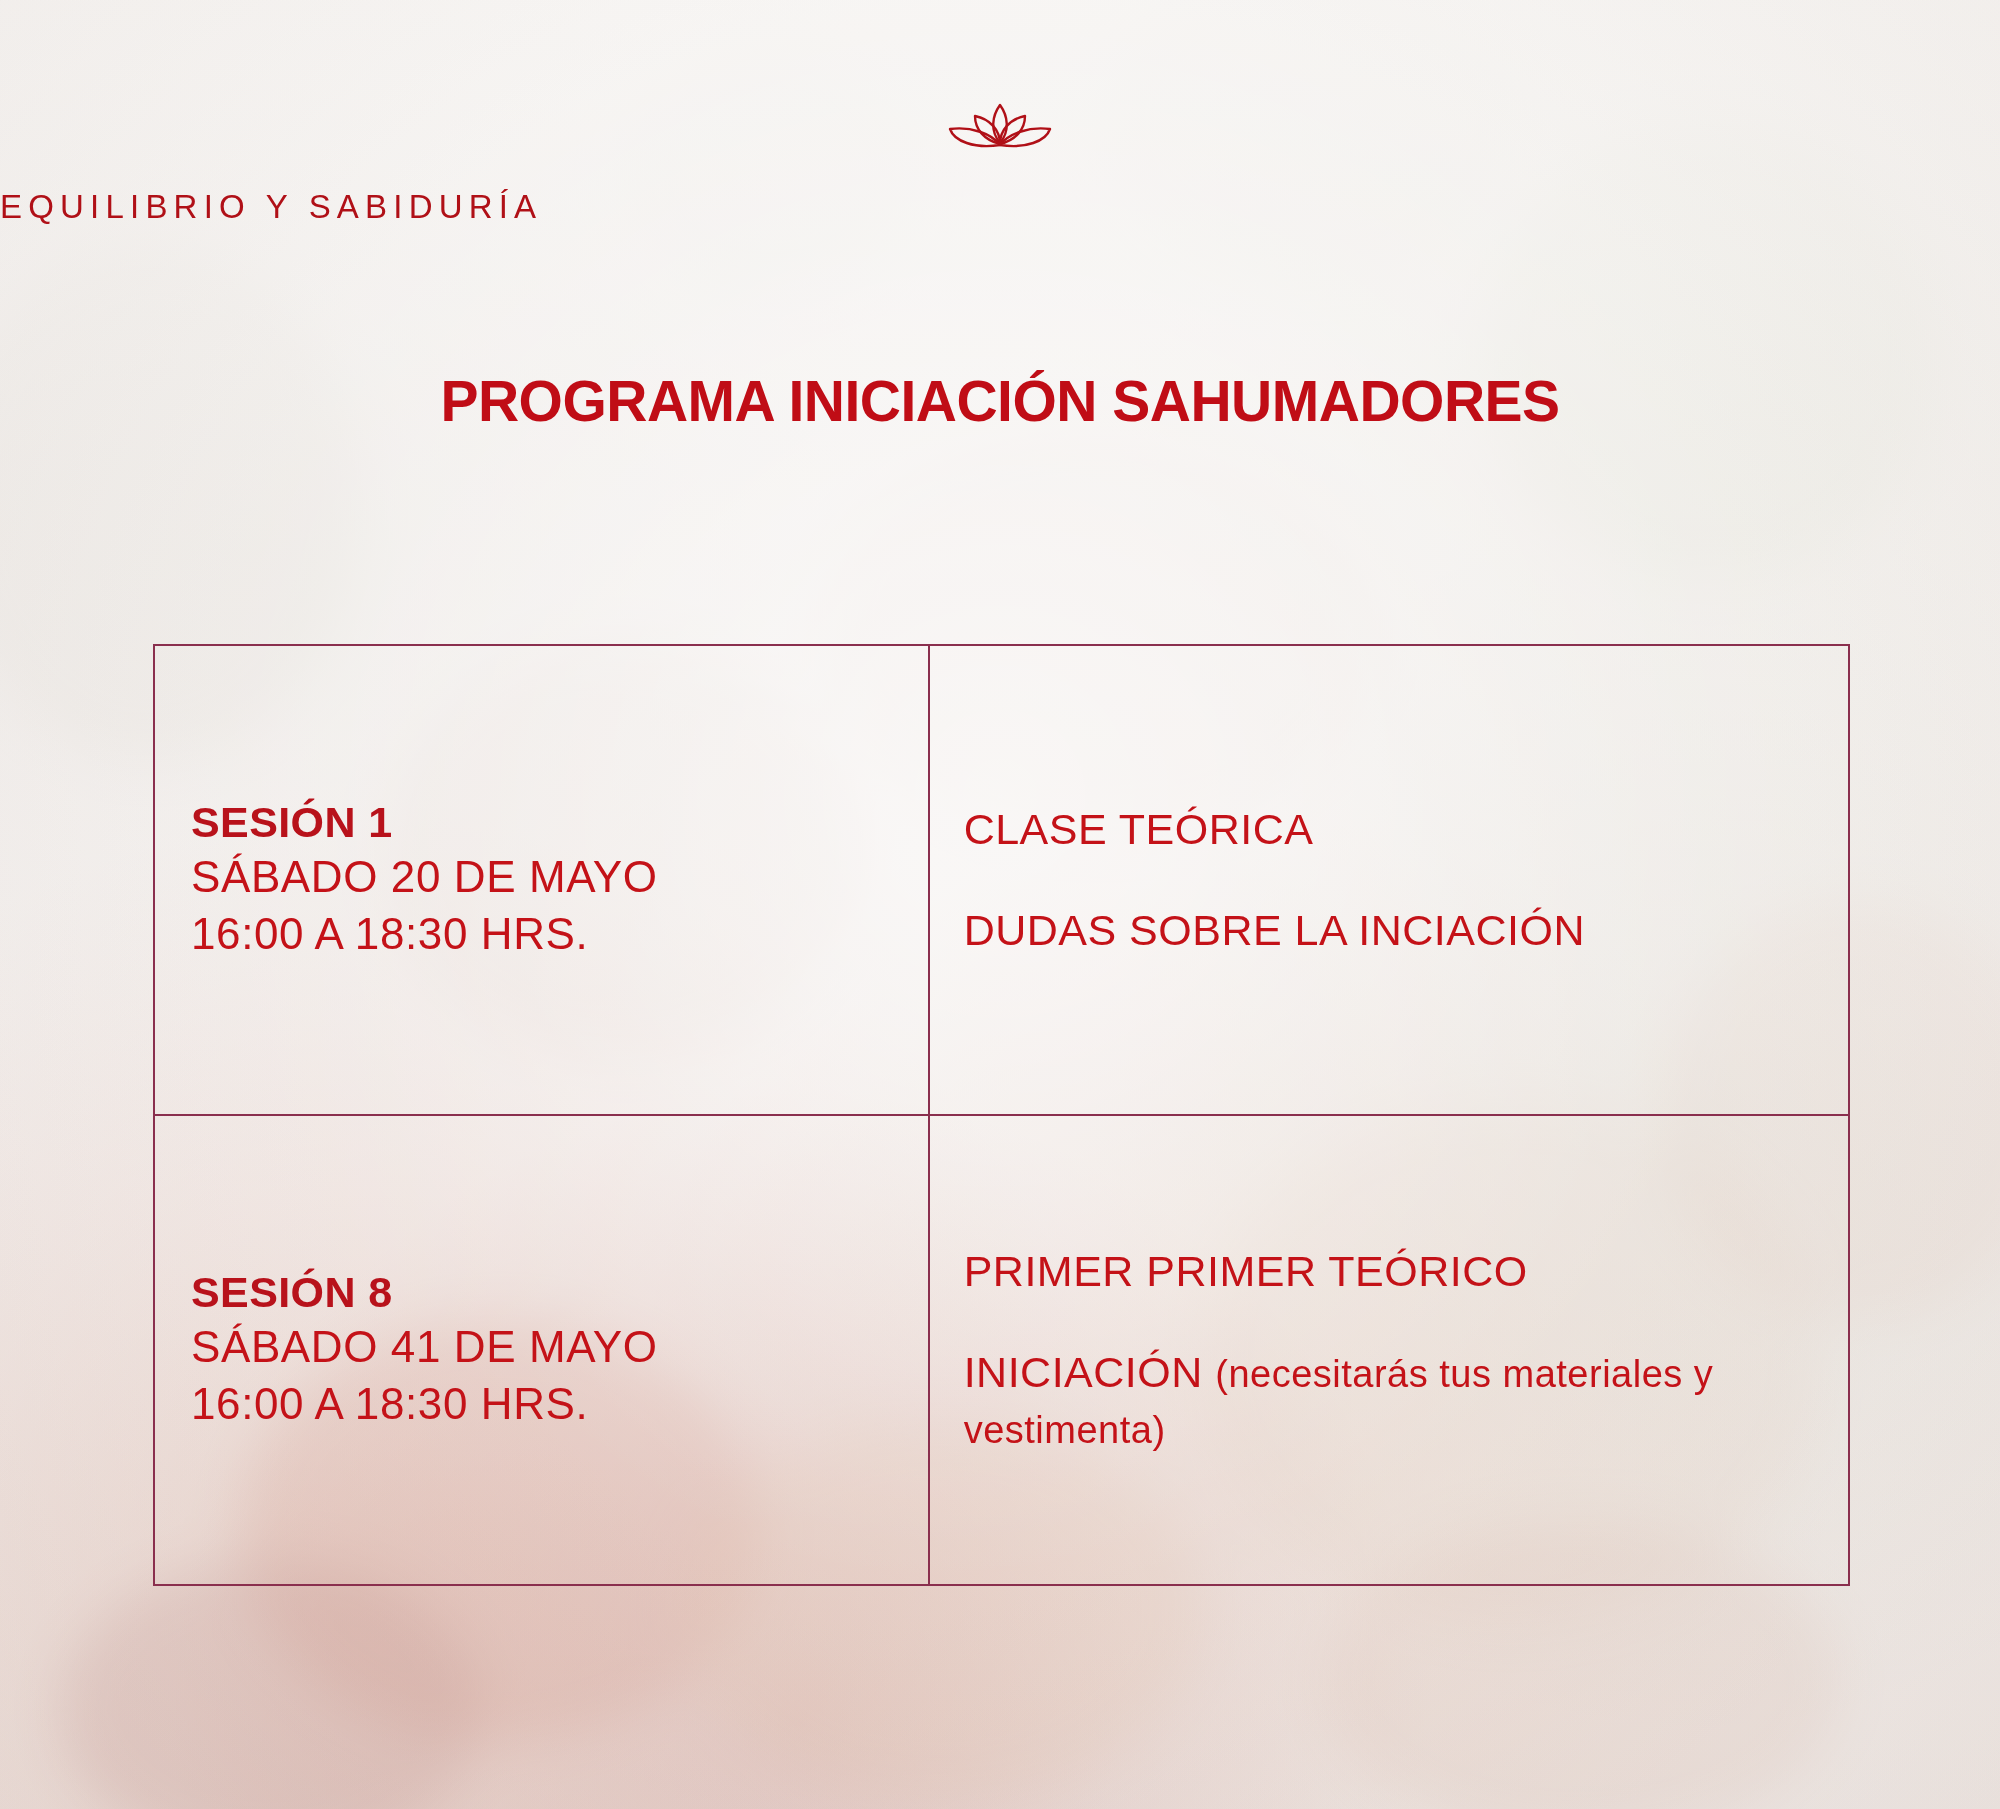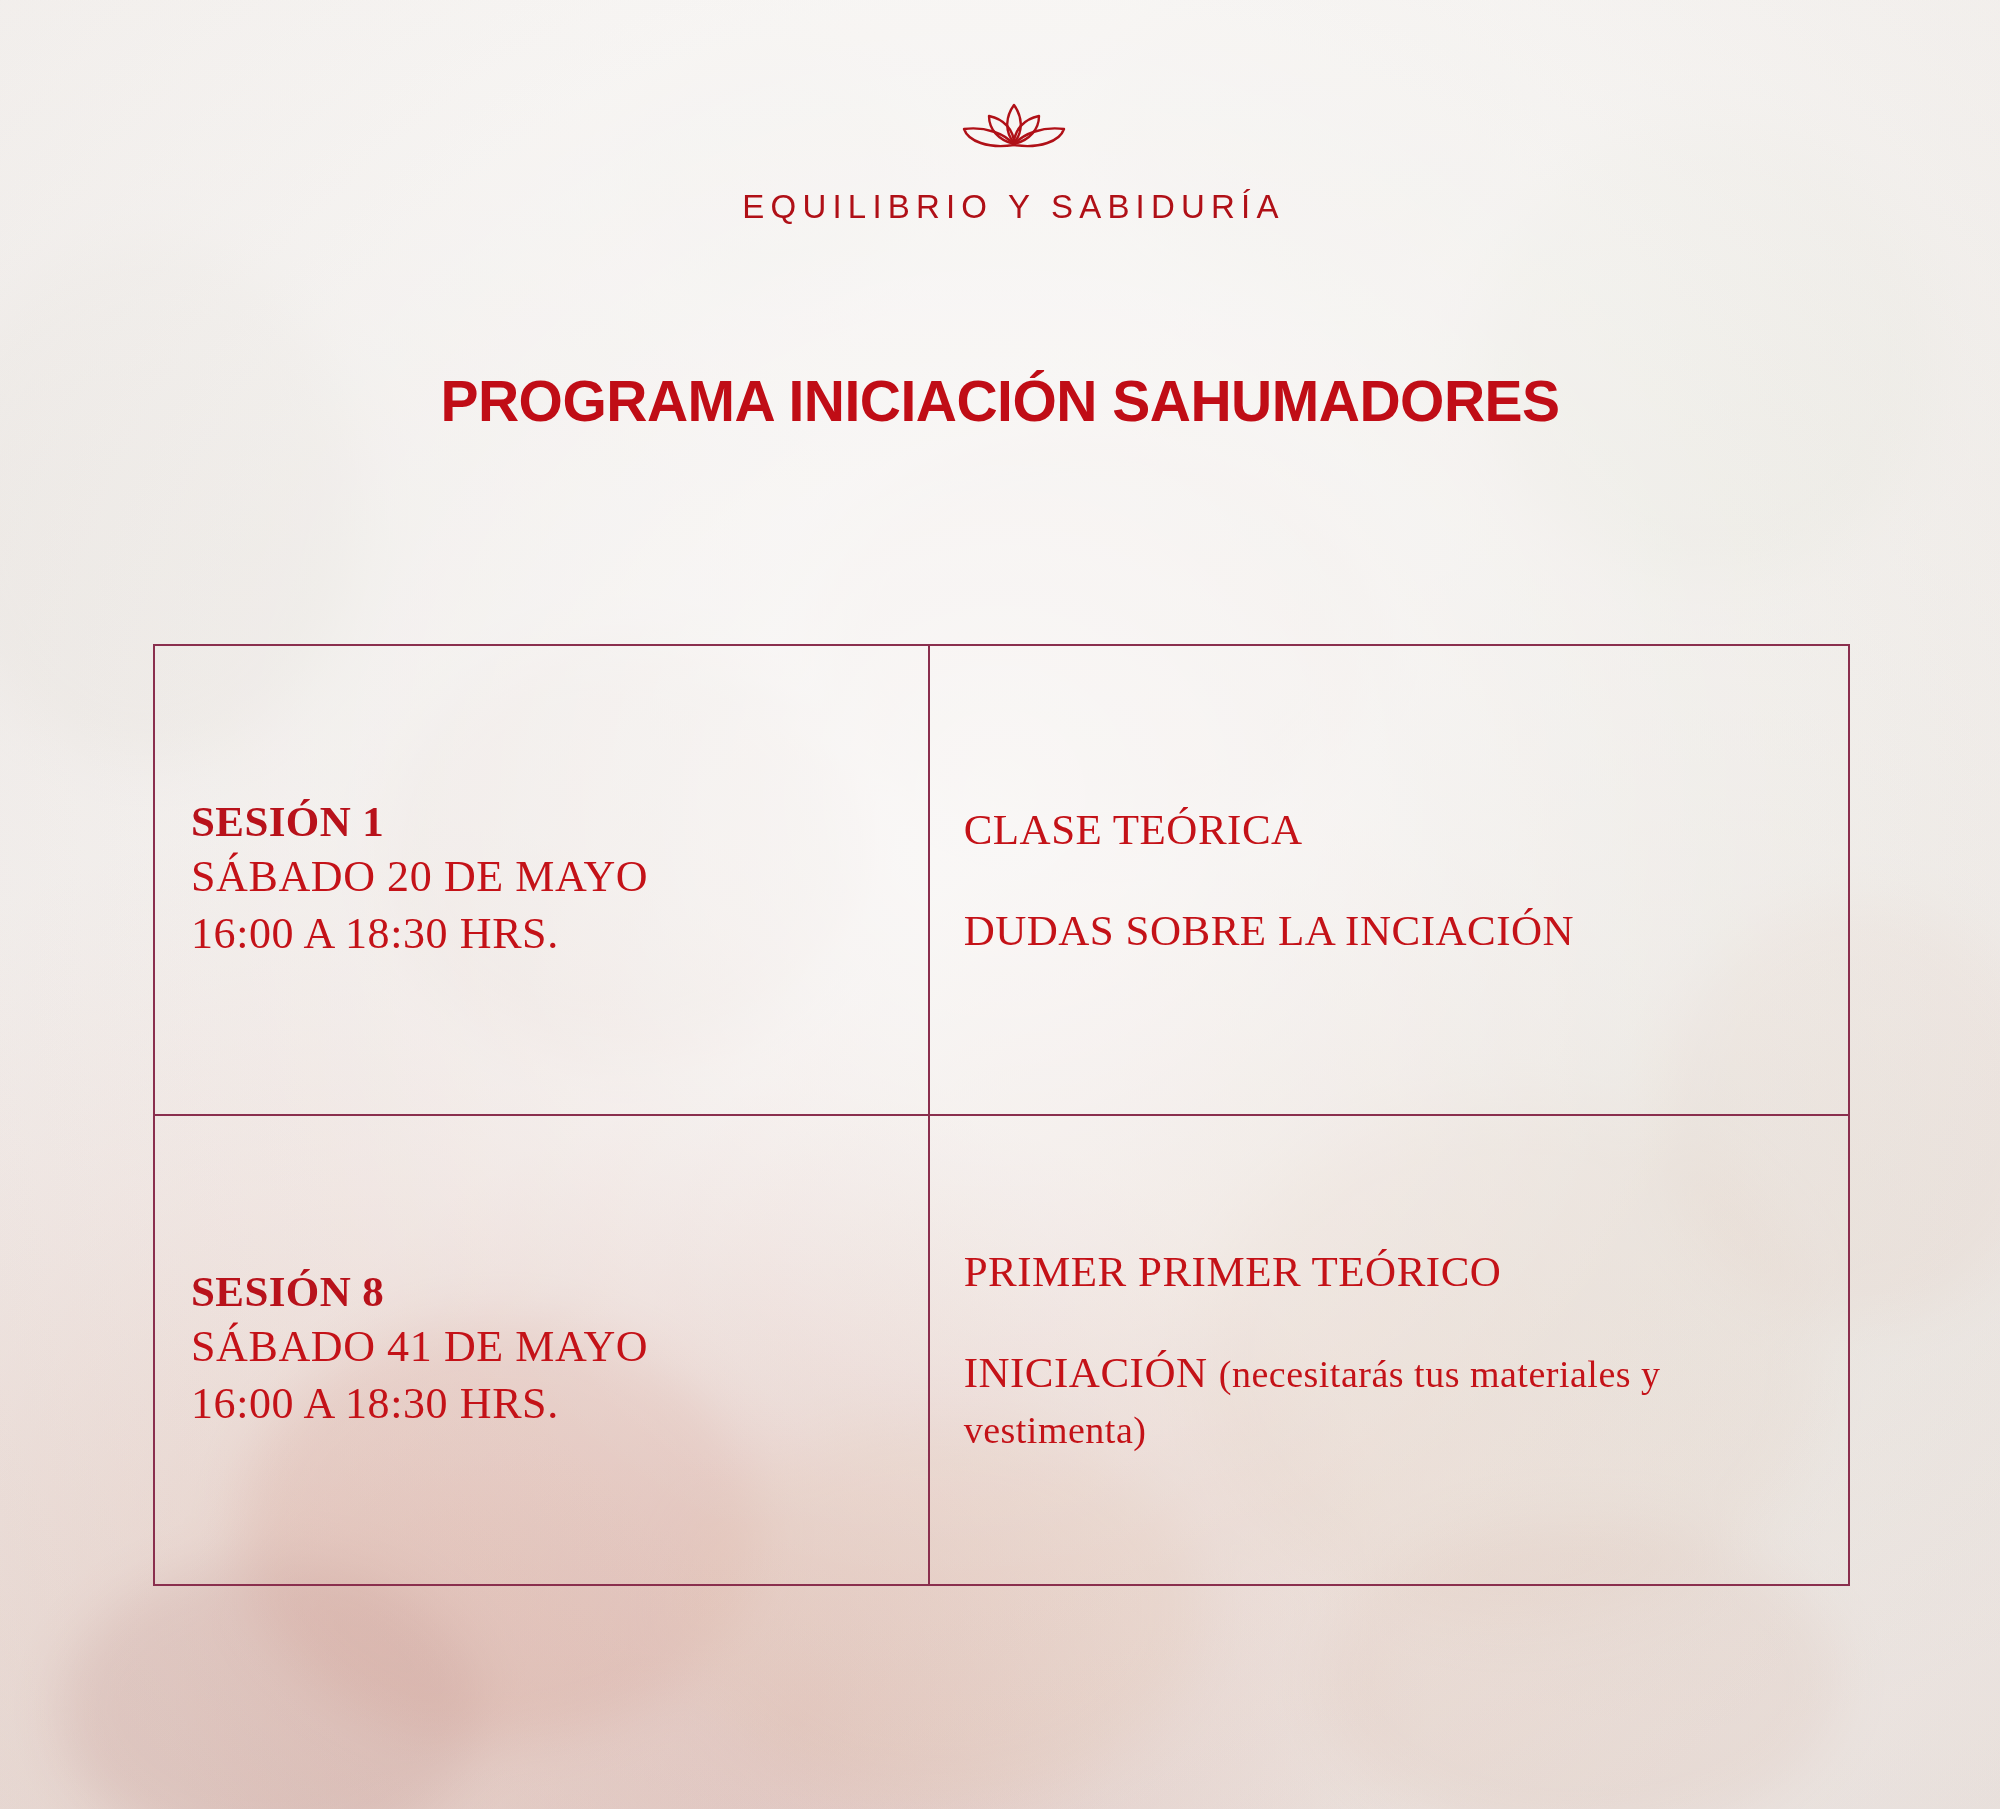--- a/index.html
+++ b/index.html
@@ -73,22 +73,21 @@
   .content {
     position: absolute;
     inset: 0;
   }
 
   .brand {
     position: absolute;
     top: 96px;
     left: 0;
     right: 0;
-    text-align: center;
-    padding-left: 27px;
+    text-align: left;
   }
   .lotus-icon {
     display: block;
     margin: 0 auto;
     width: 132px;
     height: 66px;
   }
   .brand-name {
     margin-top: 26px;
     font-size: 33px;
@@ -118,21 +117,20 @@
     top: 644px;
     width: 1697px;
     border: 2px solid #8a2f4e;
     border-collapse: collapse;
     background: transparent;
   }
   .schedule td {
     border: 2px solid #8a2f4e;
     vertical-align: middle;
     padding: 0;
-    font-family: Liberation Serif, serif;
   }
   .col-when  { width: 684px; height: 468px; }
   .col-what  { width: 813px; }
 
   .cell-pad-when {
     padding: 0 0 0 36px;
   }
   .cell-pad-what {
     padding: 0 40px 0 34px;
   }

